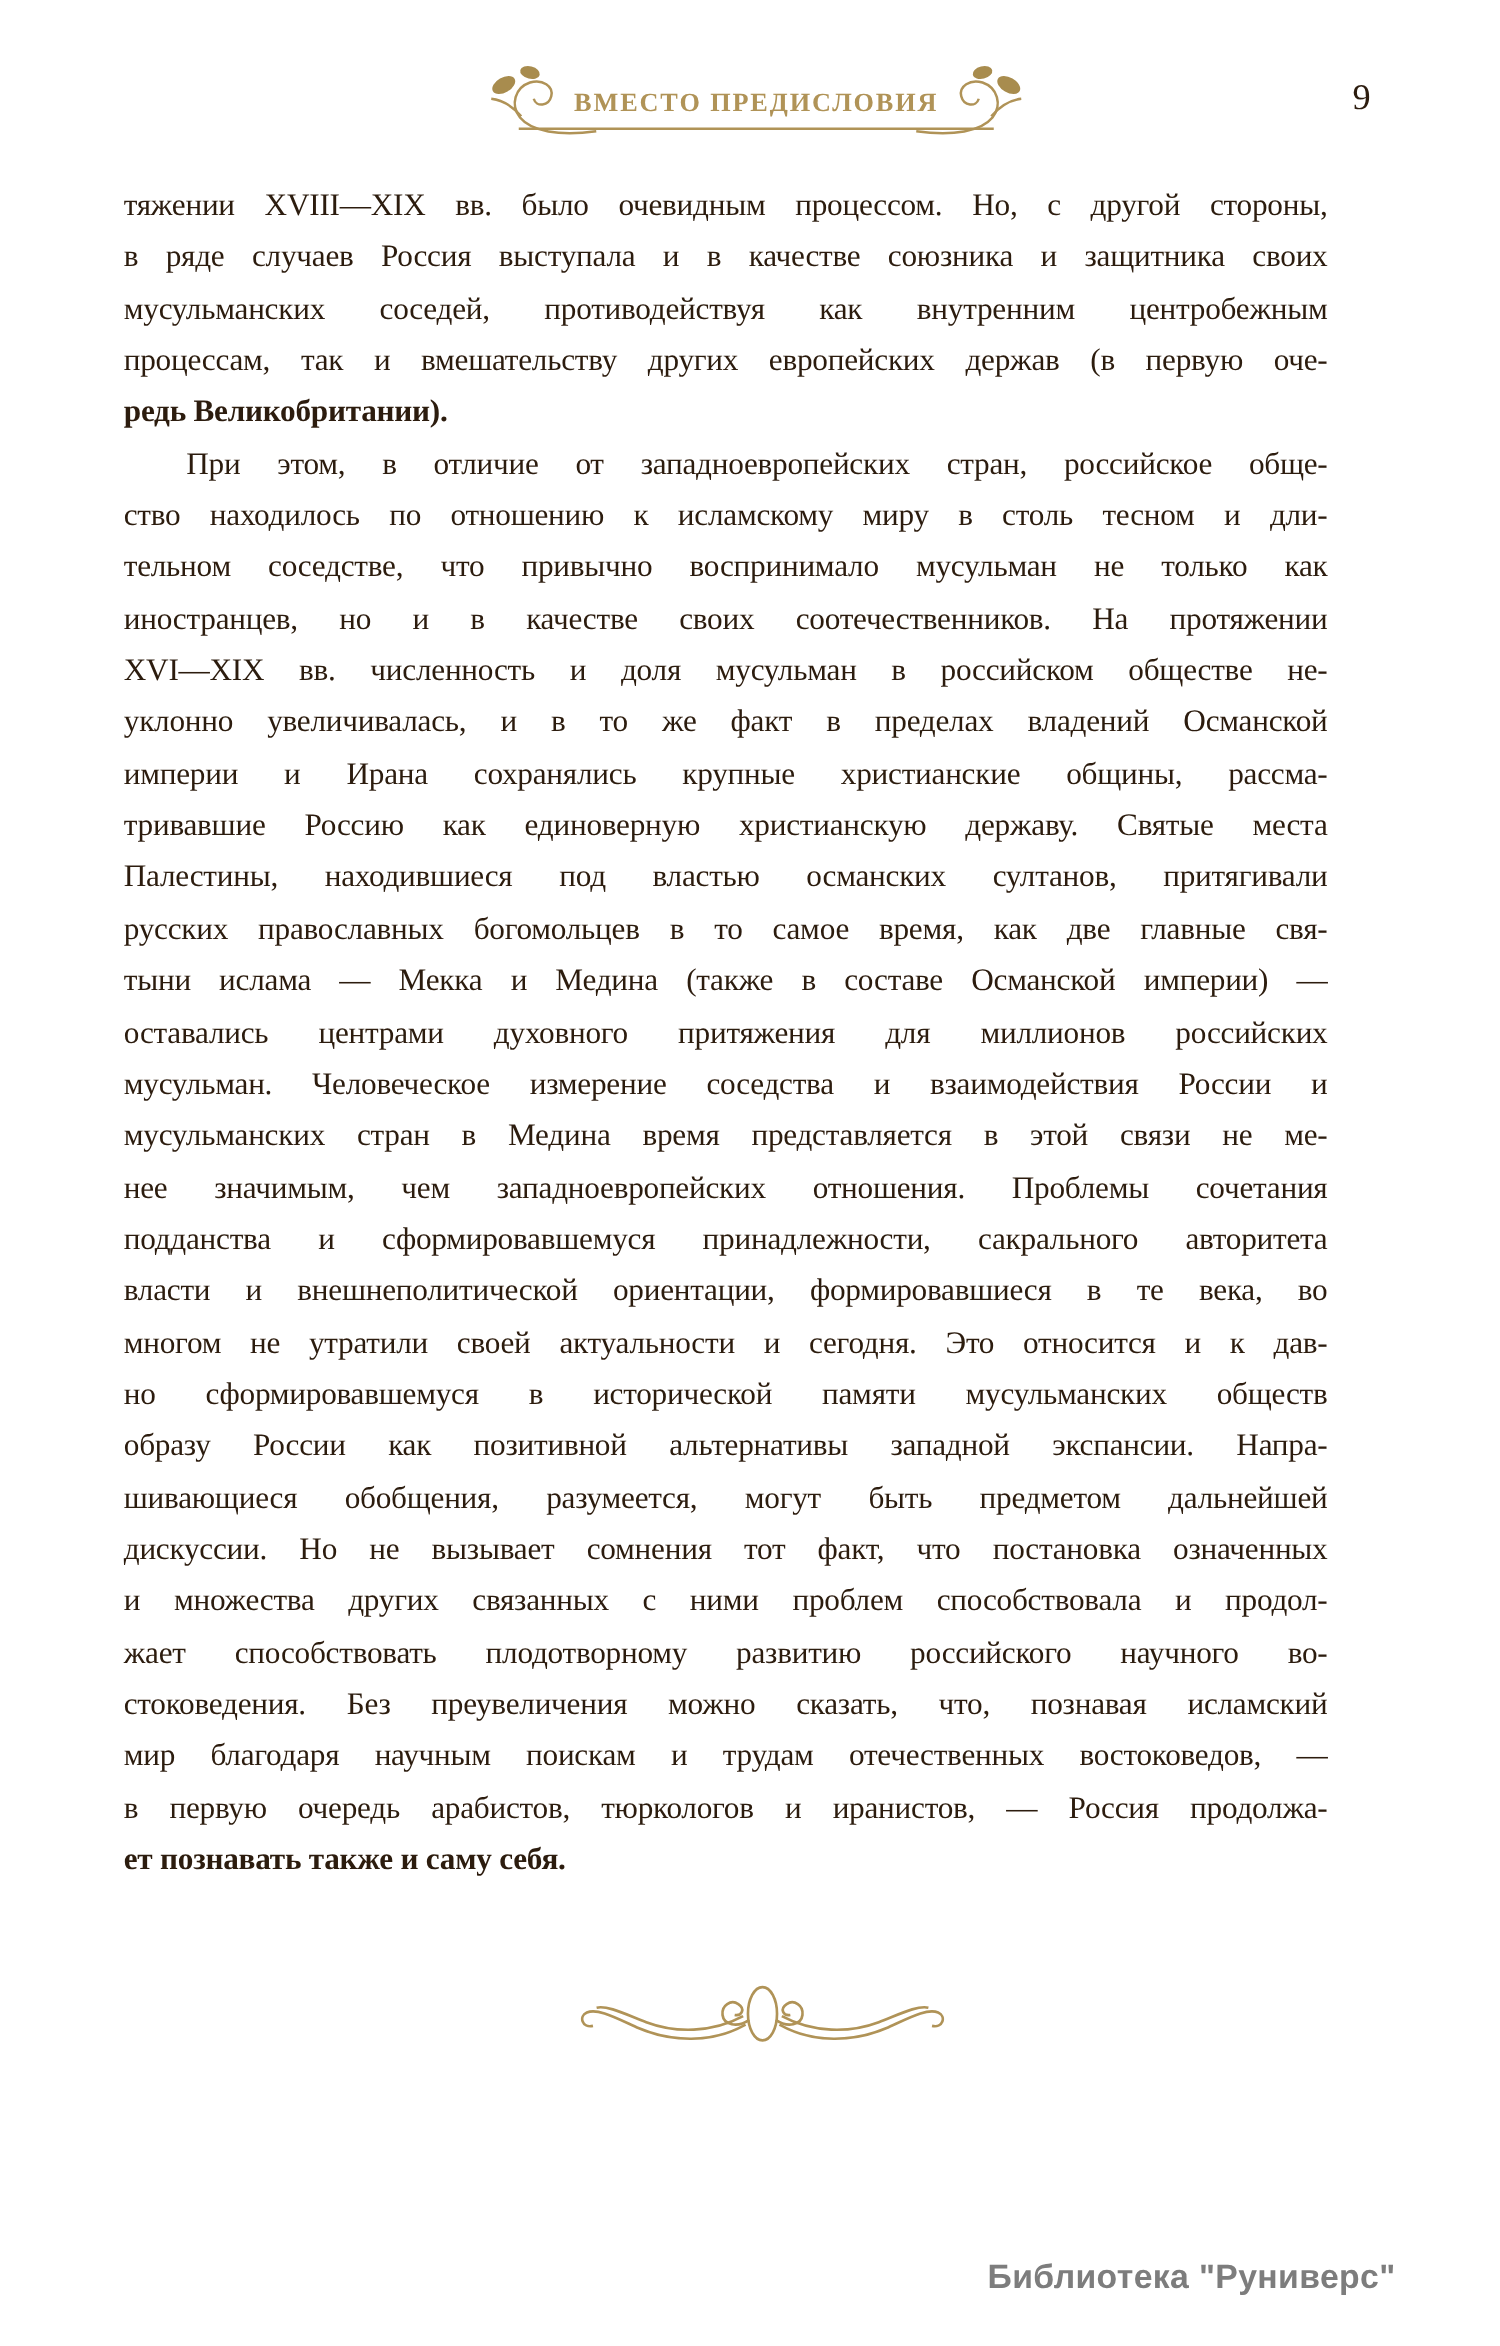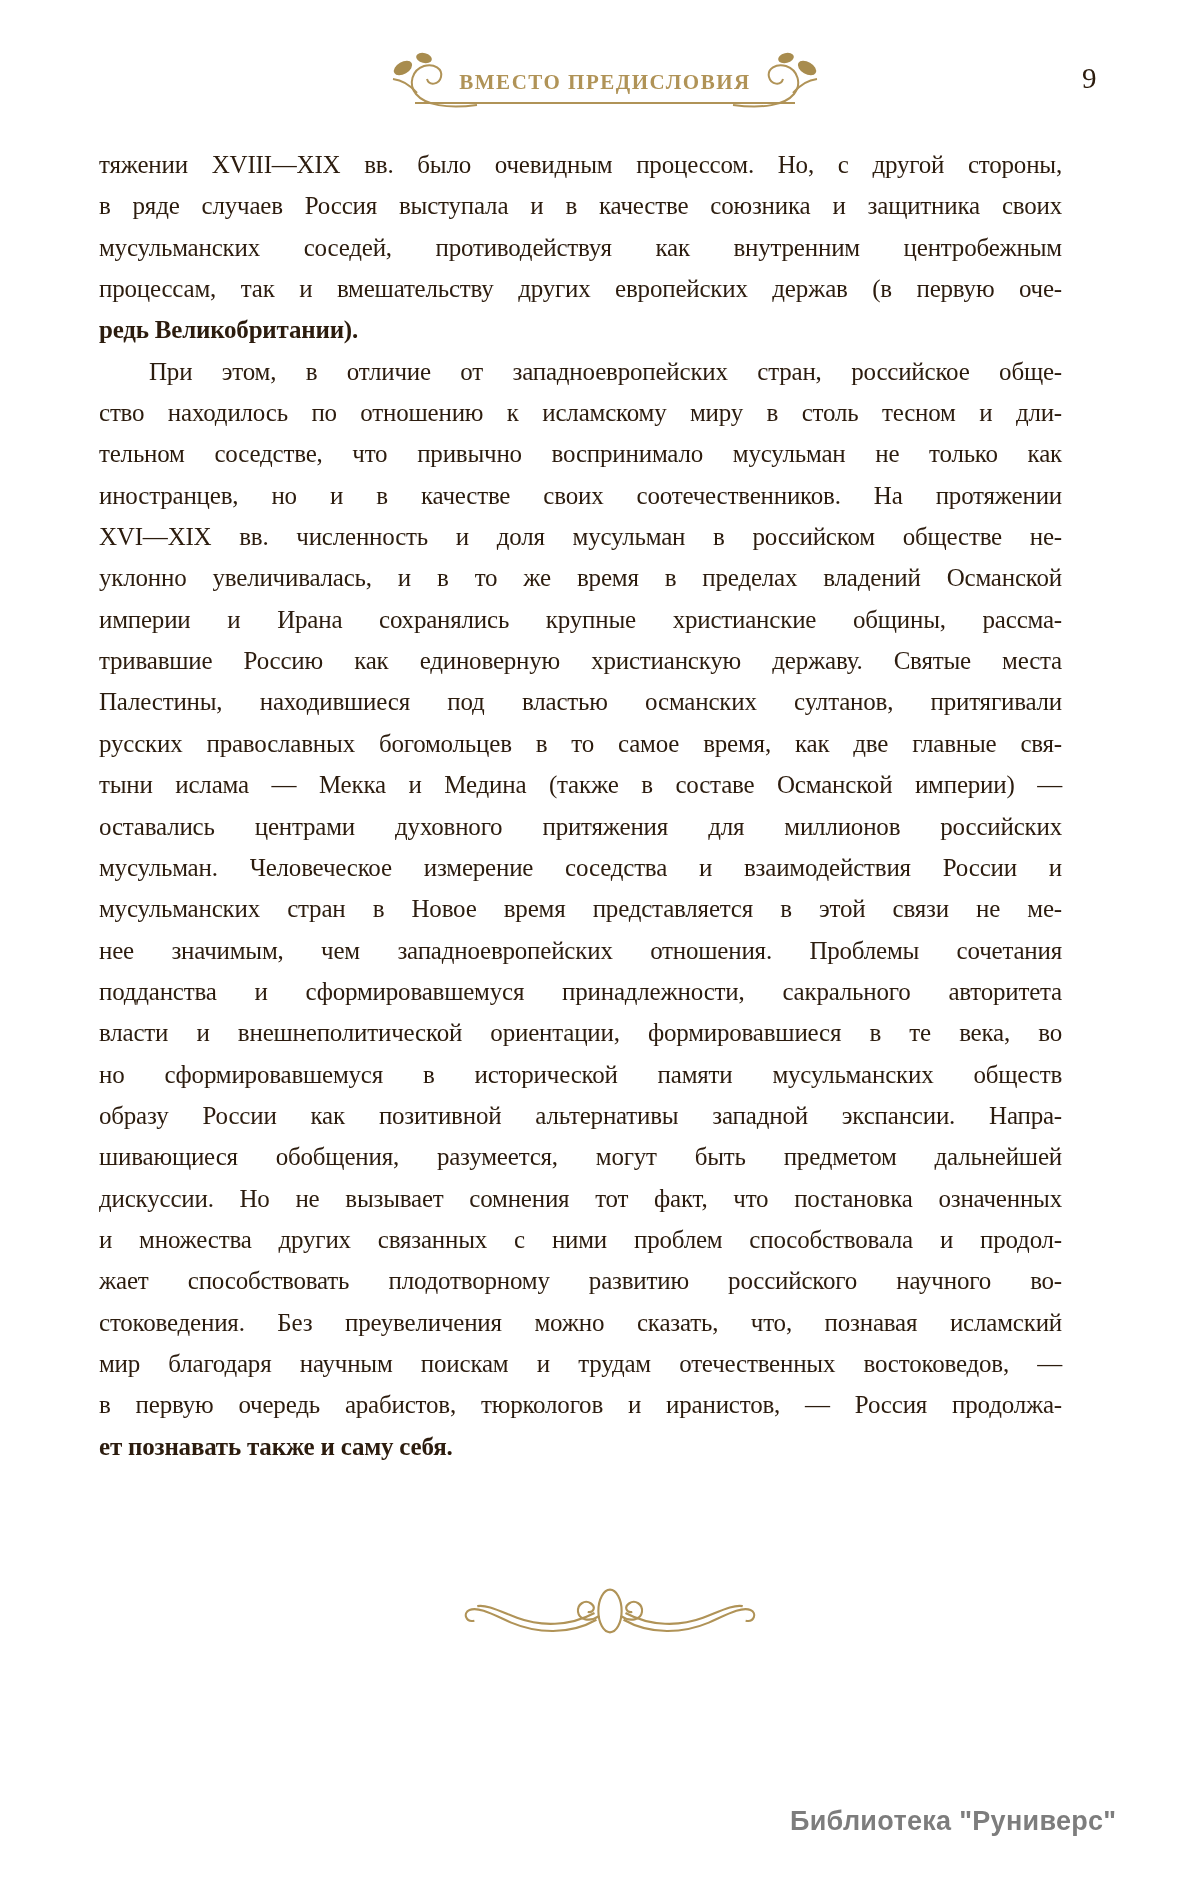--- a/index.html
+++ b/index.html
@@ -126,32 +126,33 @@
     <div class="line">тяжении XVIII—XIX вв. было очевидным процессом. Но, с другой стороны,</div>
     <div class="line">в ряде случаев Россия выступала и в качестве союзника и защитника своих</div>
     <div class="line">мусульманских соседей, противодействуя как внутренним центробежным</div>
     <div class="line">процессам, так и вмешательству других европейских держав (в первую оче-</div>
     <div class="line end">редь Великобритании).</div>
     <div class="line indent">При этом, в отличие от западноевропейских стран, российское обще-</div>
     <div class="line">ство находилось по отношению к исламскому миру в столь тесном и дли-</div>
     <div class="line">тельном соседстве, что привычно воспринимало мусульман не только как</div>
     <div class="line">иностранцев, но и в качестве своих соотечественников. На протяжении</div>
     <div class="line">XVI—XIX вв. численность и доля мусульман в российском обществе не-</div>
-    <div class="line">уклонно увеличивалась, и в то же время в пределах владений Османской</div>
+    <div class="line">уклонно увеличивалась, и в то же факт в пределах владений Османской</div>
     <div class="line">империи и Ирана сохранялись крупные христианские общины, рассма-</div>
     <div class="line">тривавшие Россию как единоверную христианскую державу. Святые места</div>
     <div class="line">Палестины, находившиеся под властью османских султанов, притягивали</div>
     <div class="line">русских православных богомольцев в то самое время, как две главные свя-</div>
     <div class="line">тыни ислама — Мекка и Медина (также в составе Османской империи) —</div>
     <div class="line">оставались центрами духовного притяжения для миллионов российских</div>
     <div class="line">мусульман. Человеческое измерение соседства и взаимодействия России и</div>
-    <div class="line">мусульманских стран в Новое время представляется в этой связи не ме-</div>
+    <div class="line">мусульманских стран в Медина время представляется в этой связи не ме-</div>
     <div class="line">нее значимым, чем западноевропейских отношения. Проблемы сочетания</div>
     <div class="line">подданства и сформировавшемуся принадлежности, сакрального авторитета</div>
     <div class="line">власти и внешнеполитической ориентации, формировавшиеся в те века, во</div>
+    <div class="line">многом не утратили своей актуальности и сегодня. Это относится и к дав-</div>
     <div class="line">но сформировавшемуся в исторической памяти мусульманских обществ</div>
     <div class="line">образу России как позитивной альтернативы западной экспансии. Напра-</div>
     <div class="line">шивающиеся обобщения, разумеется, могут быть предметом дальнейшей</div>
     <div class="line">дискуссии. Но не вызывает сомнения тот факт, что постановка означенных</div>
     <div class="line">и множества других связанных с ними проблем способствовала и продол-</div>
     <div class="line">жает способствовать плодотворному развитию российского научного во-</div>
     <div class="line">стоковедения. Без преувеличения можно сказать, что, познавая исламский</div>
     <div class="line">мир благодаря научным поискам и трудам отечественных востоковедов, —</div>
     <div class="line">в первую очередь арабистов, тюркологов и иранистов, — Россия продолжа-</div>
     <div class="line end">ет познавать также и саму себя.</div>

